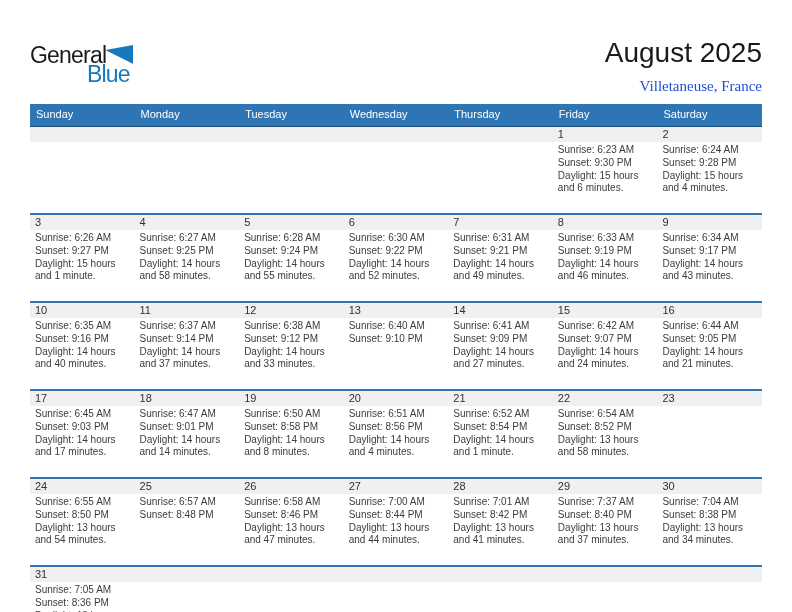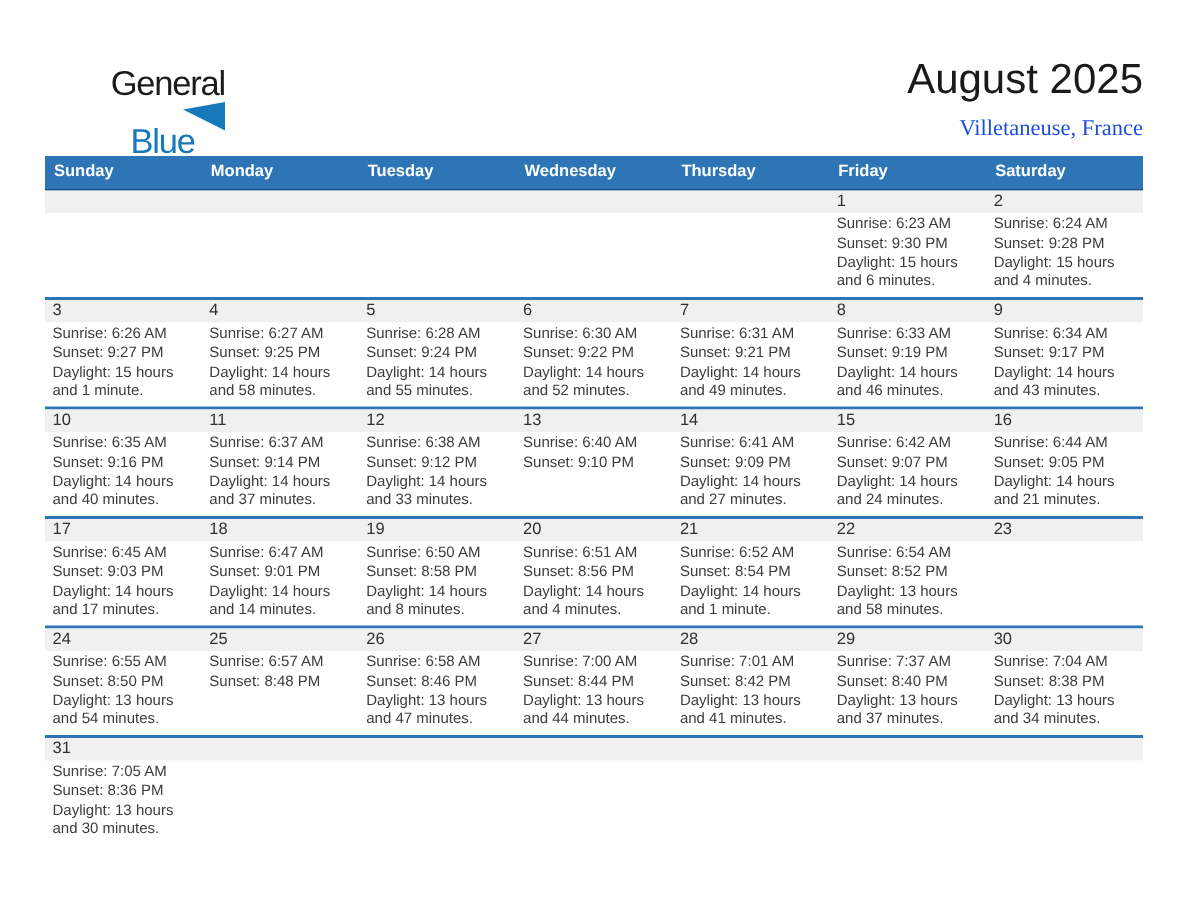--- a/index.html
+++ b/index.html
@@ -5,56 +5,56 @@
   html,body { margin:0; padding:0; background:#ffffff; }
   body {
     width:792px; height:612px; overflow:hidden;
     font-family:"Liberation Sans", sans-serif;
     -webkit-font-smoothing:antialiased;
   }
   .page { position:relative; width:792px; height:612px; background:#fff; }
 
   
   .logo { position:absolute; left:30px; top:44px; width:120px; height:56px; }
-  .logo-line1 { display:flex; align-items:flex-end;flex-direction:column; }
+  .logo-line1 { display:flex; align-items:flex-start; }
   .logo-general { font-size:23px; color:#1b1b1b; letter-spacing:-0.8px; line-height:1; }
   .logo-triangle {
     width:28px; height:19px; margin-left:-1px; margin-top:1px;
     background:var(--logo-blue);
     clip-path:polygon(0 26%, 100% 0, 100% 100%);
   }
   .logo-blue { font-size:23px; color:var(--logo-blue); letter-spacing:-0.8px; line-height:1; margin:-4px 0 0 57px; }
 
   .titles { position:absolute; right:30px; top:38px; text-align:right;margin-left:11px; }
   .page-title { font-size:28px; color:#1a1a1a; line-height:1.1; }
   .page-subtitle { font-size:15px; color:#1d4ed8; margin-top:9px;font-family:Liberation Serif, serif; }
 
   
   .calendar { position:absolute; left:30px; top:104px; width:732px; }
   .weekday-row {
     display:grid; grid-template-columns:repeat(7,1fr);
     background:var(--header-blue);
     border-bottom:1px solid var(--header-edge);
   }
-  .weekday { color:#ffffff; font-size:11px; padding:4px 0 6px 6px; line-height:12px;font-weight:bold; }
+  .weekday { color:#ffffff; font-size:11px; padding:4px 0 6px 6px; line-height:12px; }
 
   .week { border-top:2px solid var(--sep-blue); }
   .week:first-child { border-top:none; }
   .band {
     display:grid; grid-template-columns:repeat(7,1fr);
     background:var(--band-gray);
   }
   .day-num {
     height:15px; box-sizing:border-box;
     font-size:11px; line-height:13px; color:#303030;
     padding:1px 0 0 5px;
   }
   .details { display:grid; grid-template-columns:repeat(7,1fr); background:#fff; }
   .day-detail {
-    height:56px; box-sizing:border-box;
+    height:71px; box-sizing:border-box;
     padding:2px 6px 0 5px;
     font-size:10px; line-height:12.8px; color:#3c3c3c;
   }
 </style>
 </head>
 <body>
 
 <div class="page">
 
   <div class="logo">

